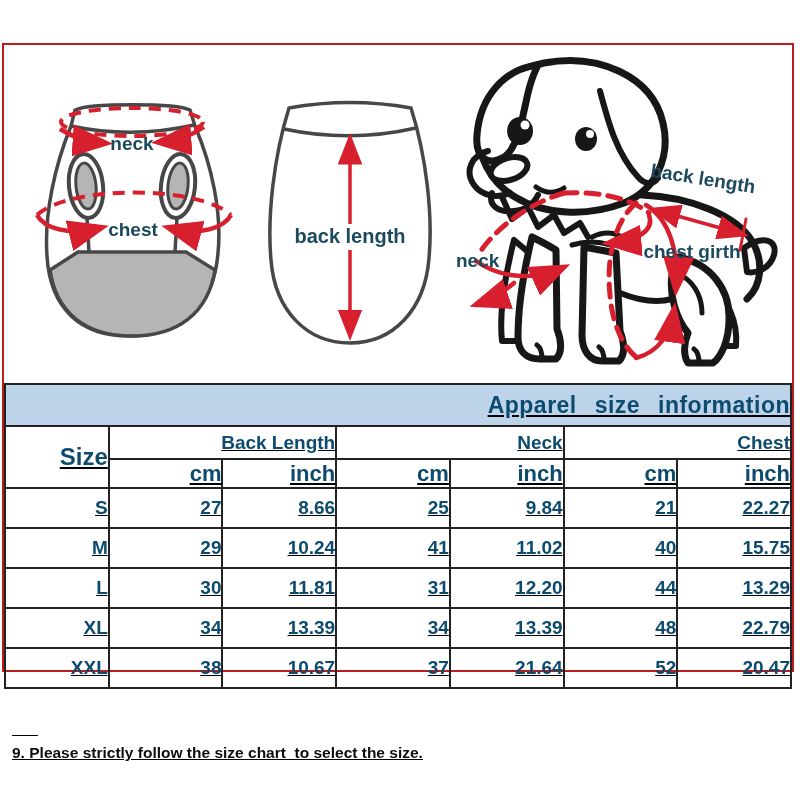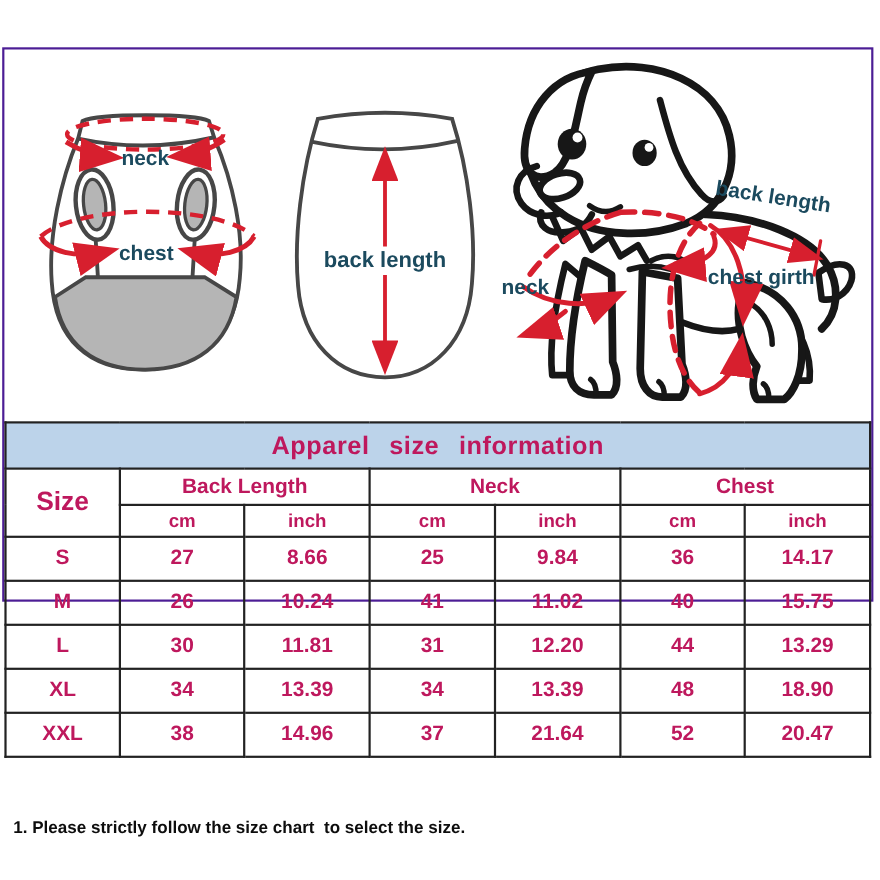--- a/index.html
+++ b/index.html
@@ -1,31 +1,31 @@
 <!DOCTYPE html>
 <html><head>
 <meta charset="utf-8">
 <style>
   html,body{margin:0;padding:0;background:#ffffff;}
   .page{position:relative;width:800px;height:800px;background:#fff;overflow:hidden;
         font-family:"Liberation Sans",sans-serif;}
-  .frame{position:absolute;left:2px;top:43px;width:792px;height:504px;
-         border:2px solid #4c1d95;background:#fff;box-sizing:border-box;}
+  .frame{position:absolute;left:2px;top:43px;width:792px;height:629px;
+         border:2px solid #b91c1c;background:#fff;box-sizing:border-box;text-decoration:underline;}
   .illustrations{position:relative;width:100%;height:338px;}
   .fig{position:absolute;}
   .fig-front{left:24px;top:53px;width:210px;height:250px;}
   .fig-back{left:258px;top:53px;width:180px;height:252px;}
   .fig-dog{left:448px;top:0px;width:338px;height:335px;}
   .size-table{width:100%;border-collapse:collapse;table-layout:fixed;}
-  .size-table td{border:2px solid #222;text-align:center;vertical-align:middle;
-                 font-weight:bold;color:#be185d;padding:0;}
+  .size-table td{border:2px solid #222;text-align:right;vertical-align:middle;
+                 font-weight:bold;color:#0c4a6e;padding:0;}
   .title-cell{background:#bcd3ea;height:40px;font-size:23px;word-spacing:11px;letter-spacing:.5px;}
   .corner-cell{font-size:24px;}
   .group-cell{height:31px;font-size:19px;}
-  .unit-cell{height:27px;font-size:17px;}
+  .unit-cell{height:27px;font-size:22px;}
   .data-row td{height:38px;font-size:19px;}
   .notes{padding:4px 8px 0 8px;font-weight:bold;color:#0d0d0d;font-size:15.5px;
          line-height:1.55;white-space:pre-wrap;}
   .svg-label{font-family:"Liberation Sans",sans-serif;font-weight:bold;}
 </style>
 </head>
 <body>
 
 <div class="page">
   <div class="frame">
@@ -170,26 +170,26 @@
           <td class="unit-cell">inch</td>
           <td class="unit-cell">cm</td>
           <td class="unit-cell">inch</td>
         </tr>
         <tr class="data-row">
           <td>S</td>
           <td>27</td>
           <td>8.66</td>
           <td>25</td>
           <td>9.84</td>
-          <td>36</td>
-          <td>14.17</td>
+          <td>21</td>
+          <td>22.27</td>
         </tr>
         <tr class="data-row">
           <td>M</td>
-          <td>26</td>
+          <td>29</td>
           <td>10.24</td>
           <td>41</td>
           <td>11.02</td>
           <td>40</td>
           <td>15.75</td>
         </tr>
         <tr class="data-row">
           <td>L</td>
           <td>30</td>
           <td>11.81</td>
@@ -198,33 +198,33 @@
           <td>44</td>
           <td>13.29</td>
         </tr>
         <tr class="data-row">
           <td>XL</td>
           <td>34</td>
           <td>13.39</td>
           <td>34</td>
           <td>13.39</td>
           <td>48</td>
-          <td>18.90</td>
+          <td>22.79</td>
         </tr>
         <tr class="data-row">
           <td>XXL</td>
           <td>38</td>
-          <td>14.96</td>
+          <td>10.67</td>
           <td>37</td>
           <td>21.64</td>
           <td>52</td>
           <td>20.47</td>
         </tr>
       </tbody>
     </table>
 
     <div class="notes">
-      <div class="note-line">1. Please strictly follow the size chart  to select the size.</div>
+      <div class="note-line">9. Please strictly follow the size chart  to select the size.</div>
       
     </div>
 
   </div>
 </div>
 
 </body></html>

